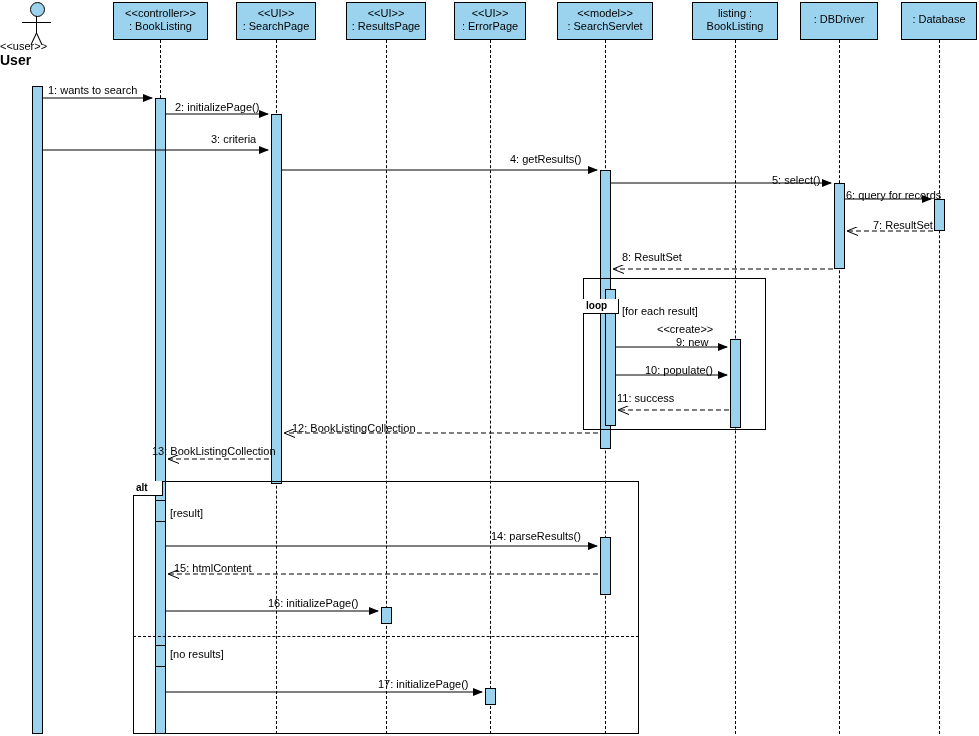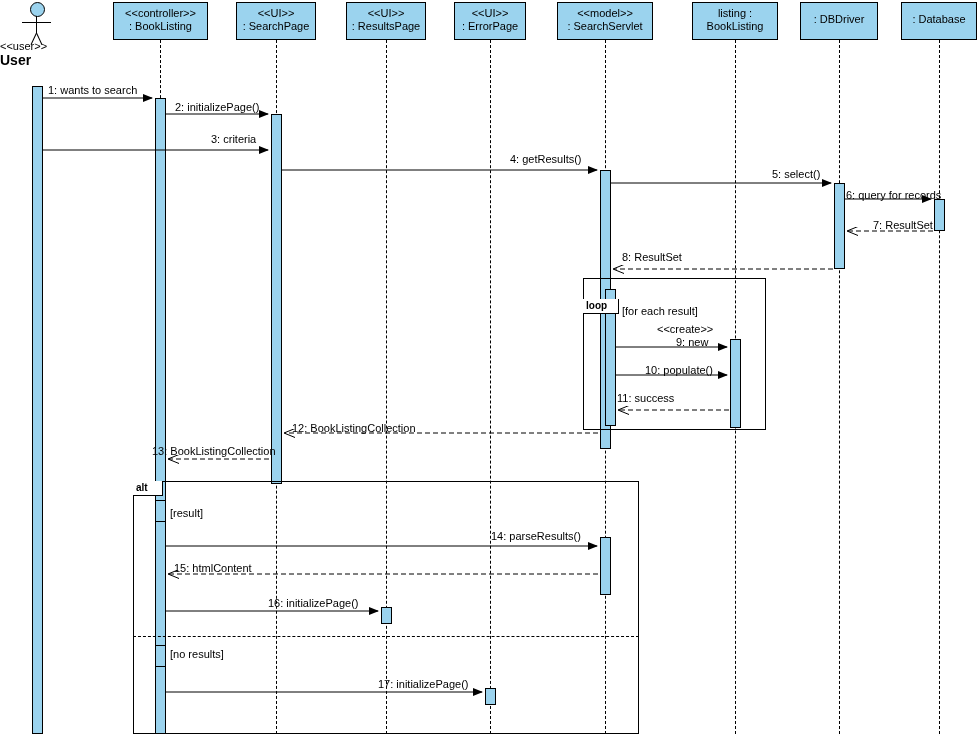--- a/index.html
+++ b/index.html
@@ -112,21 +112,21 @@
   <div class="frame" style="left:133px;top:481px;width:506px;height:253px;"></div>
   <div class="frame-tag" style="left:133px;top:481px;width:30px;">alt</div>
   <div class="guard" style="left:170px;top:507px;">[result]</div>
   <div class="divider" style="left:133px;top:636px;width:506px;"></div>
   <div class="guard" style="left:170px;top:648px;">[no results]</div>
 
   <div class="msg-label" style="left:48px;top:84px;">1: wants to search</div>
   <div class="msg-label" style="left:175px;top:101px;">2: initializePage()</div>
   <div class="msg-label" style="left:211px;top:133px;">3: criteria</div>
   <div class="msg-label" style="left:510px;top:153px;">4: getResults()</div>
-  <div class="msg-label" style="left:772px;top:168px;">5: select()</div>
+  <div class="msg-label" style="left:772px;top:174px;">5: select()</div>
   <div class="msg-label" style="left:846px;top:189px;">6: query for records</div>
   <div class="msg-label" style="left:873px;top:219px;">7: ResultSet</div>
   <div class="msg-label" style="left:622px;top:251px;">8: ResultSet</div>
   <div class="msg-label" style="left:657px;top:323px;">&lt;&lt;create&gt;&gt;</div>
   <div class="msg-label" style="left:676px;top:336px;">9: new</div>
   <div class="msg-label" style="left:645px;top:364px;">10: populate()</div>
   <div class="msg-label" style="left:617px;top:392px;">11: success</div>
   <div class="msg-label" style="left:292px;top:422px;">12: BookListingCollection</div>
   <div class="msg-label" style="left:152px;top:445px;">13: BookListingCollection</div>
   <div class="msg-label" style="left:491px;top:530px;">14: parseResults()</div>

